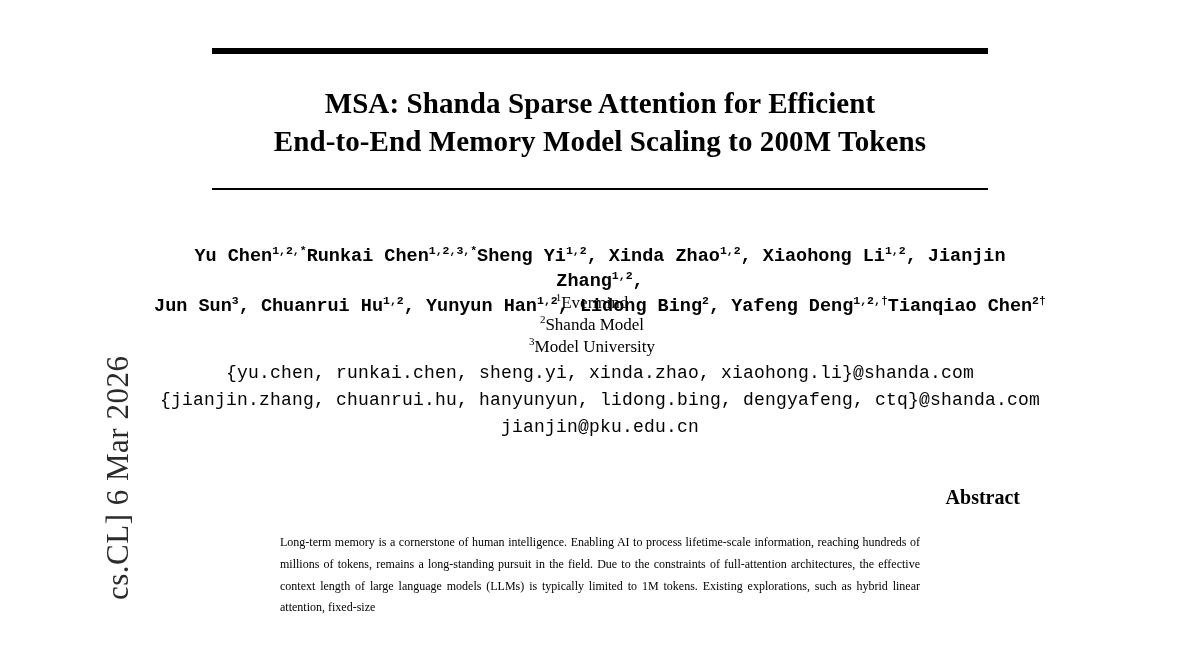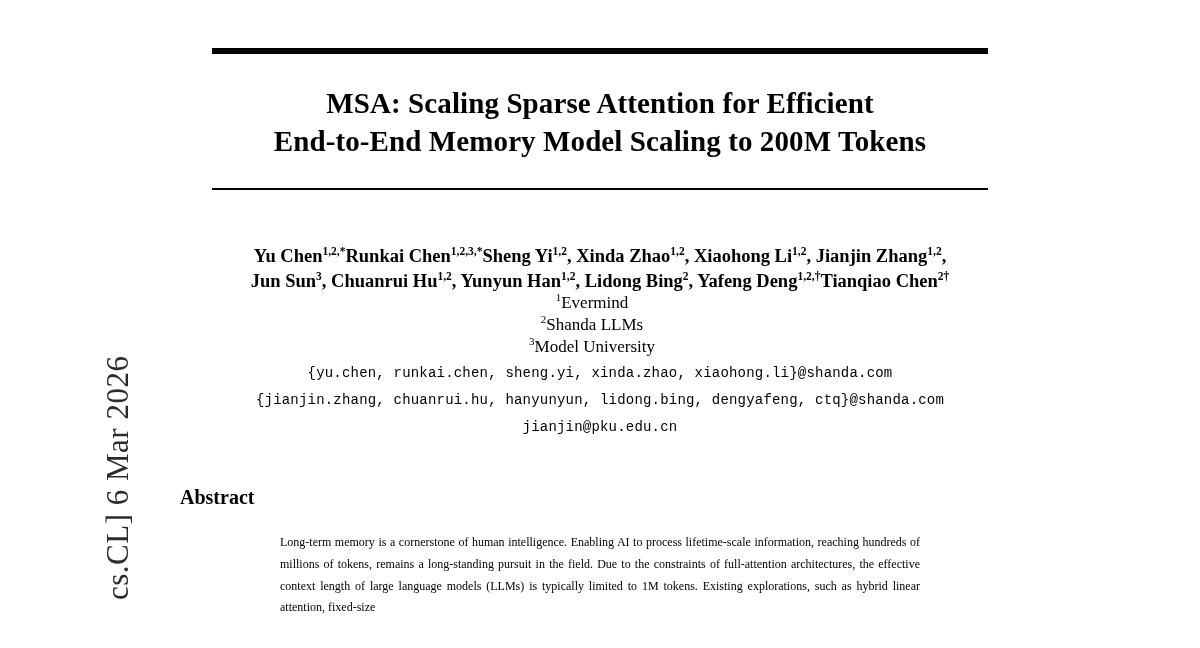--- a/index.html
+++ b/index.html
@@ -76,21 +76,21 @@
     line-height: 38px;
     letter-spacing: 0.1px;
   }
 
   .authors {
     position: absolute;
     left: 60px;
     top: 244px;
     width: 900px;
     text-align: center;
-    font-family: Liberation Serif, serif;
+    font-family: Liberation Mono, monospace;
     font-weight: bold;
     font-size: 18.5px;
     line-height: 25px;
   }
   .authors sup {
     font-weight: bold;
     font-size: 11.5px;
     vertical-align: super;
     line-height: 0;
   }
@@ -111,35 +111,35 @@
     line-height: 0;
   }
 
   .emails {
     position: absolute;
     left: 30px;
     top: 360px;
     width: 960px;
     text-align: center;
     font-family: "Liberation Mono", monospace;
-    font-size: 14px;
+    font-size: 18px;
     line-height: 27px;
     letter-spacing: 0.2px;
   }
   .email-line {
     display: block;
     white-space: nowrap;
   }
 
   .abstract-heading {
     position: absolute;
     left: 90px;
     top: 486px;
     width: 840px;
-    text-align: left;
+    text-align: right;
     font-family: "Liberation Serif", serif;
     font-weight: bold;
     font-size: 20px;
   }
 
   .abstract-body {
     position: absolute;
     left: 190px;
     top: 532px;
     width: 640px;
@@ -154,34 +154,34 @@
 
 <div class="side-stamp">
   <div class="side-stamp-text">cs.CL]  6 Mar 2026</div>
 </div>
 
 <div class="page">
 
   <div class="rule-top"></div>
 
   <div class="title">
-    <div>MSA: Scaling Sparse Attention for Efficient</div>
+    <div>MSA: Shanda Sparse Attention for Efficient</div>
     <div>End-to-End Memory Model Scaling to 200M Tokens</div>
   </div>
 
   <div class="rule-bottom"></div>
 
   <div class="authors">
     <div>Yu Chen<sup>1,2,</sup><sup>*</sup>Runkai Chen<sup>1,2,3,</sup><sup>*</sup>Sheng Yi<sup>1,2</sup>, Xinda Zhao<sup>1,2</sup>, Xiaohong Li<sup>1,2</sup>, Jianjin Zhang<sup>1,2</sup>,</div>
     <div>Jun Sun<sup>3</sup>, Chuanrui Hu<sup>1,2</sup>, Yunyun Han<sup>1,2</sup>, Lidong Bing<sup>2</sup>, Yafeng Deng<sup>1,2,</sup><sup>†</sup>Tianqiao Chen<sup>2†</sup></div>
   </div>
 
   <div class="affils">
     <div><sup>1</sup><span>Evermind</span></div>
-    <div><sup>2</sup><span>Shanda LLMs</span></div>
+    <div><sup>2</sup><span>Shanda Model</span></div>
     <div><sup>3</sup><span>Model University</span></div>
   </div>
 
   <div class="emails">
     <span class="email-line">{yu.chen, runkai.chen, sheng.yi, xinda.zhao, xiaohong.li}@shanda.com</span>
     <span class="email-line">{jianjin.zhang, chuanrui.hu, hanyunyun, lidong.bing, dengyafeng, ctq}@shanda.com</span>
     <span class="email-line">jianjin@pku.edu.cn</span>
   </div>
 
   <div class="abstract-heading">Abstract</div>

